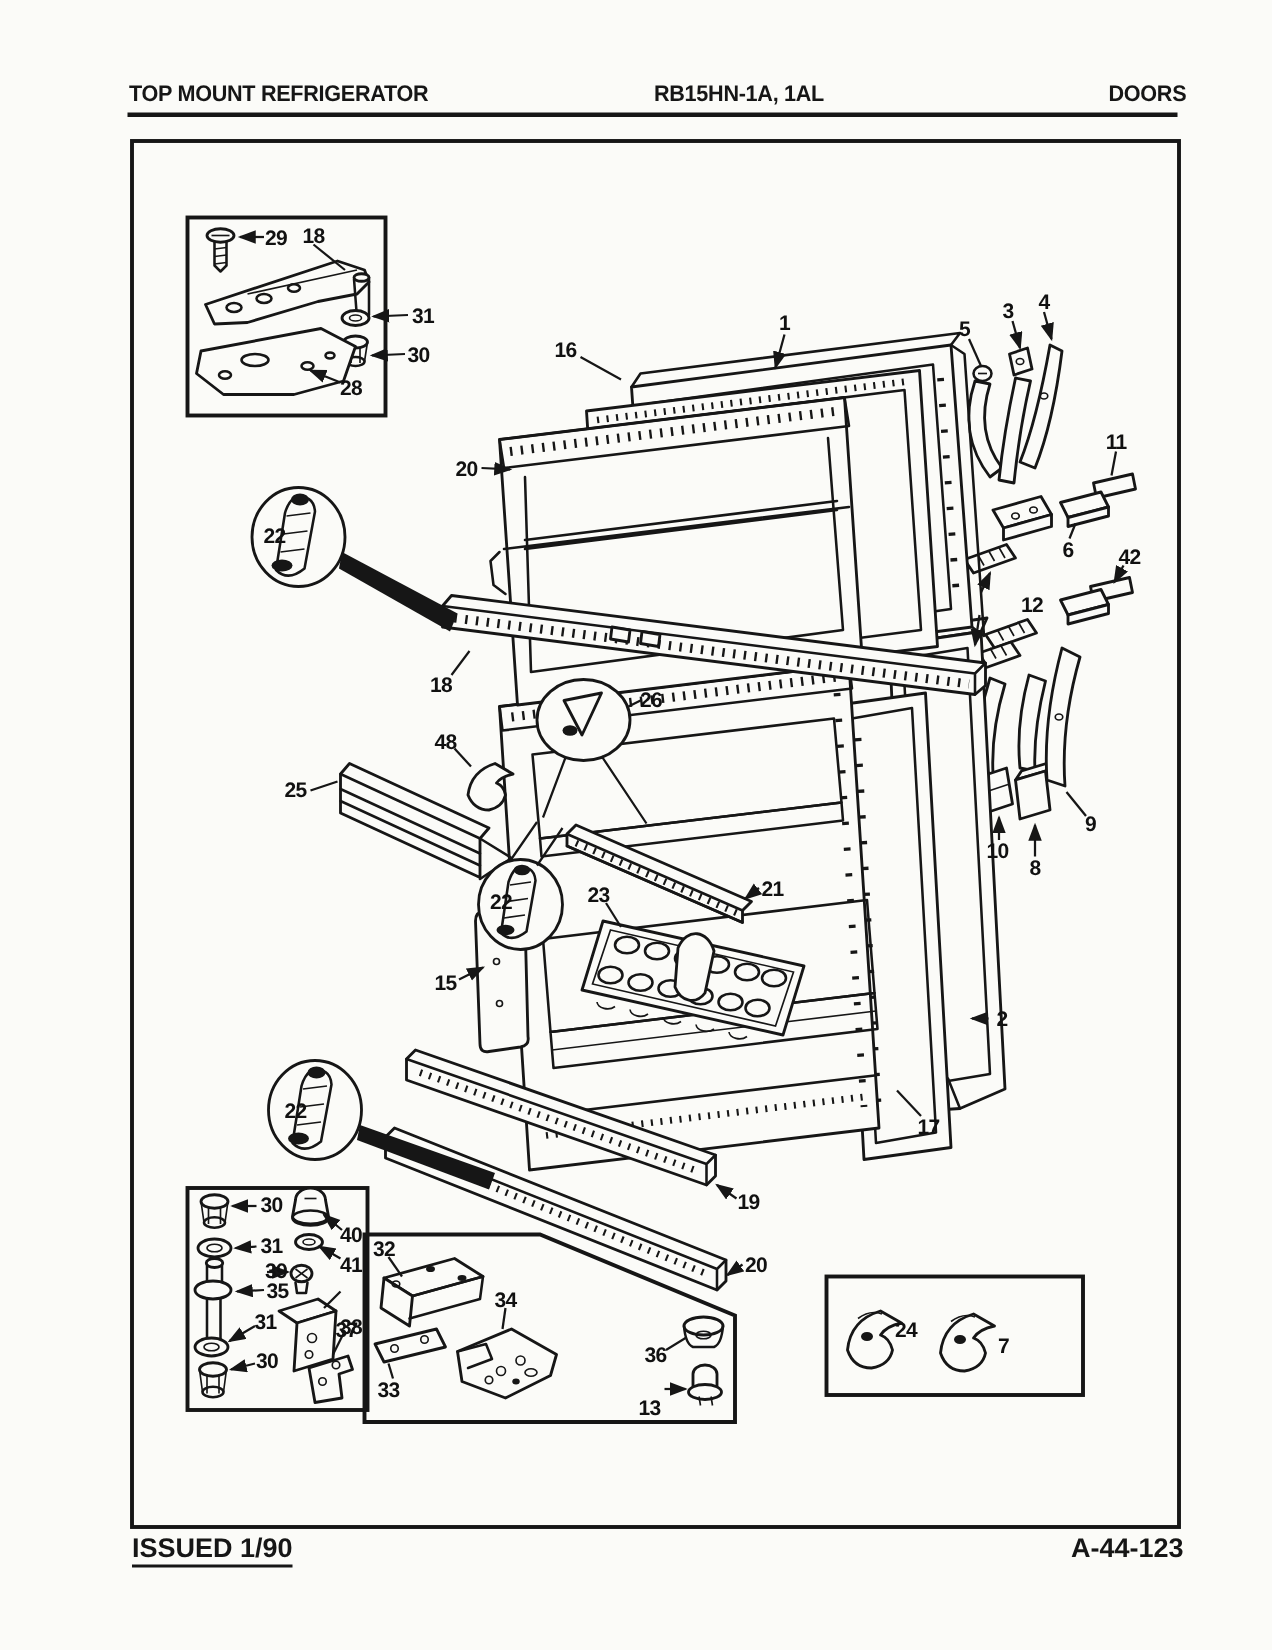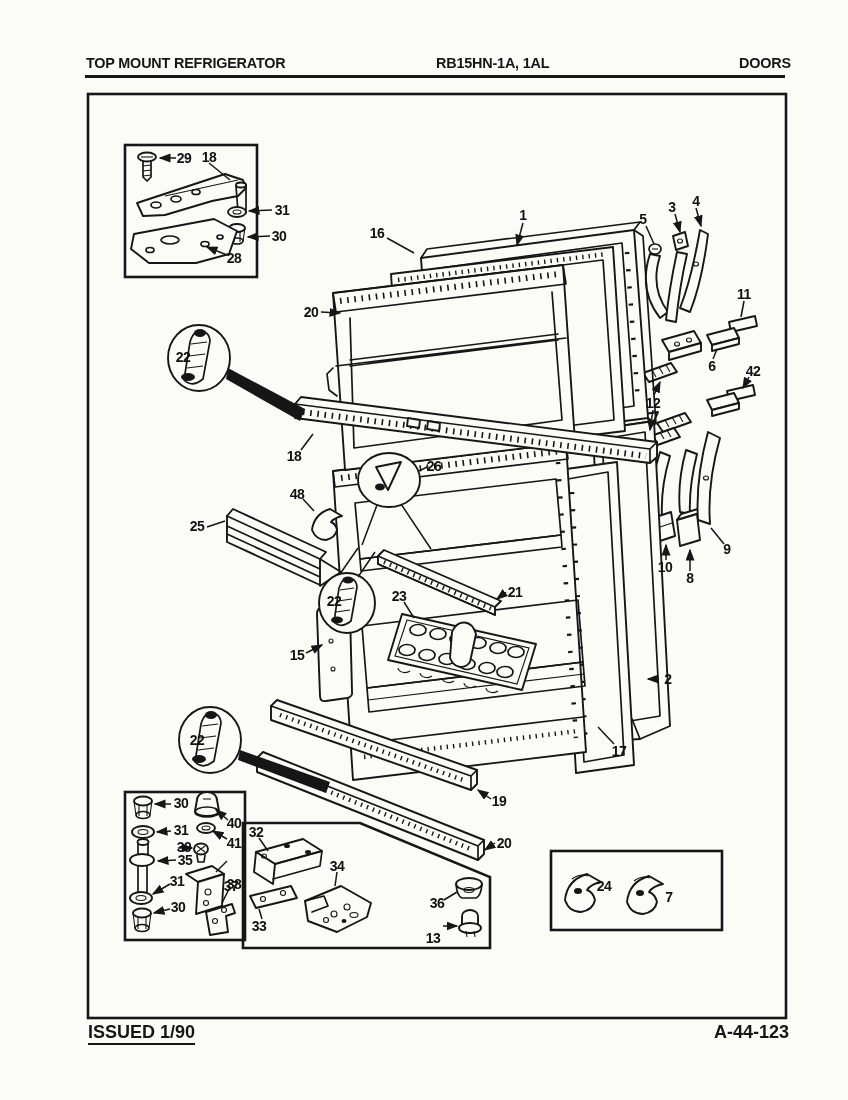--- a/index.html
+++ b/index.html
@@ -432,21 +432,21 @@
       <div class="callout" style="left: 234px; top: 258px;">28</div>
       <div class="callout" style="left: 377px; top: 233px;">16</div>
       <div class="callout" style="left: 523px; top: 215px;">1</div>
       <div class="callout" style="left: 643px; top: 219px;">5</div>
       <div class="callout" style="left: 672px; top: 207px;">3</div>
       <div class="callout" style="left: 696px; top: 201px;">4</div>
       <div class="callout" style="left: 744px; top: 294px;">11</div>
       <div class="callout" style="left: 311px; top: 312px;">20</div>
       <div class="callout" style="left: 712px; top: 366px;">6</div>
       <div class="callout" style="left: 753px; top: 371px;">42</div>
-      <div class="callout" style="left: 653px; top: 403px;">12</div>
+      <div class="callout" style="left: 688px; top: 403px;">12</div>
       <div class="callout" style="left: 183px; top: 357px;">22</div>
       <div class="callout" style="left: 294px; top: 456px;">18</div>
       <div class="callout" style="left: 434px; top: 466px;">26</div>
       <div class="callout" style="left: 297px; top: 494px;">48</div>
       <div class="callout" style="left: 197px; top: 526px;">25</div>
       <div class="callout" style="left: 665px; top: 567px;">10</div>
       <div class="callout" style="left: 690px; top: 578px;">8</div>
       <div class="callout" style="left: 727px; top: 549px;">9</div>
       <div class="callout" style="left: 334px; top: 601px;">22</div>
       <div class="callout" style="left: 399px; top: 596px;">23</div>

